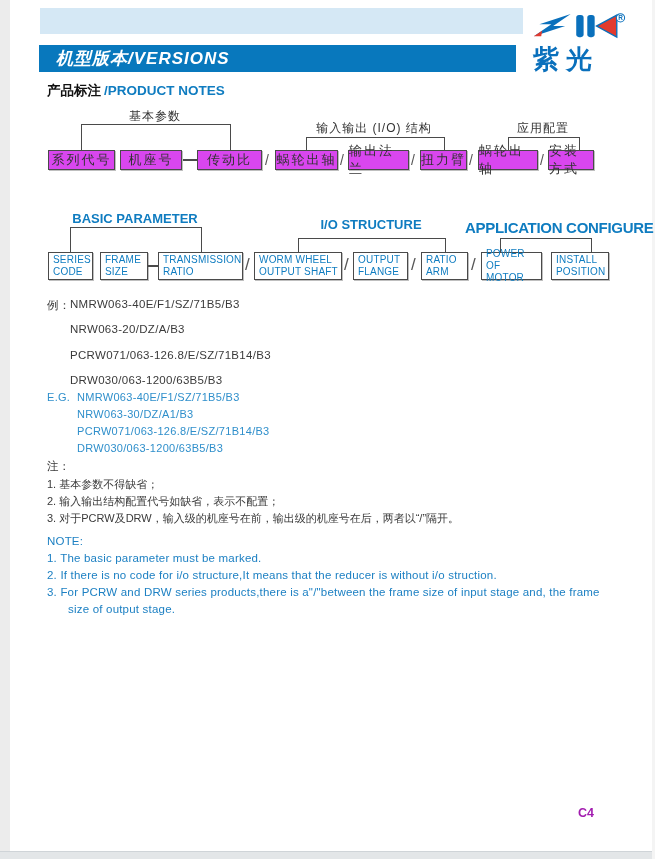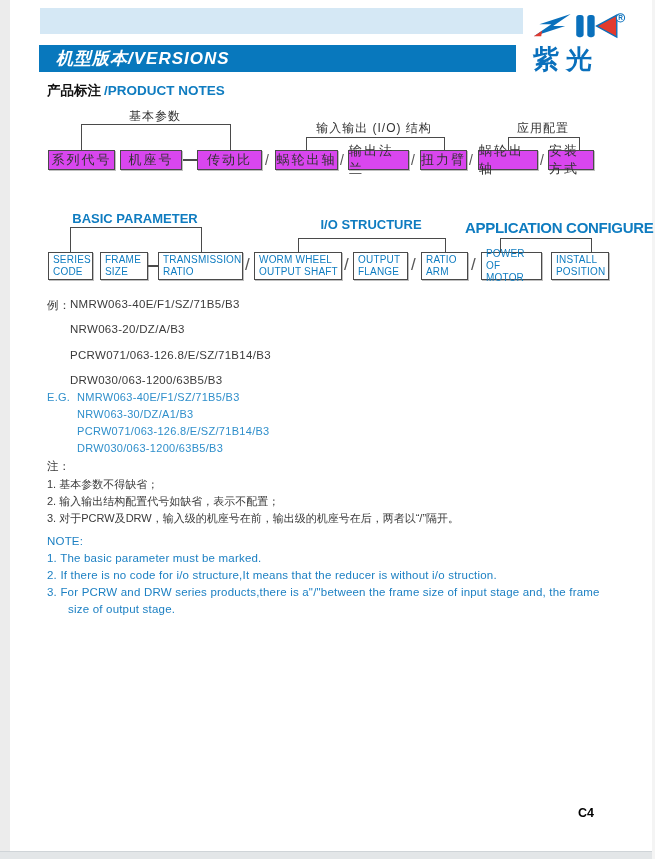--- a/index.html
+++ b/index.html
@@ -40,21 +40,21 @@
     box-shadow:1px 1px 0 rgba(0,0,0,.25);}
   .slash-cn{position:absolute;top:150px;height:20px;display:flex;align-items:center;
     color:#555555;font-size:14px;}
   .slash-en{position:absolute;top:250px;height:30px;display:flex;align-items:center;
     color:#555555;font-size:17px;}
   
   .ex{position:absolute;font-size:11.5px;color:#3a3a3a;letter-spacing:.3px;white-space:nowrap;}
   .eg{position:absolute;font-size:11px;color:#2f8fcb;letter-spacing:.3px;white-space:nowrap;}
   .ncn{position:absolute;font-size:11px;color:#3a3a3a;white-space:nowrap;}
   .nen{position:absolute;font-size:11.5px;color:#1d80c3;letter-spacing:.2px;white-space:nowrap;}
-  .page-num{left:578px;top:806px;font-size:12.5px;font-weight:bold;color:#000000;}
+  .page-num{left:578px;top:806px;font-size:12.5px;font-weight:bold;color:#a21caf;}
 </style>
 </head>
 <body>
 
 <div class="abs edge-left"></div>
 <div class="abs edge-bottom"></div>
 <div class="abs edge-right"></div>
 
 <div class="abs band-light"></div>
 <div class="abs header-bar">

